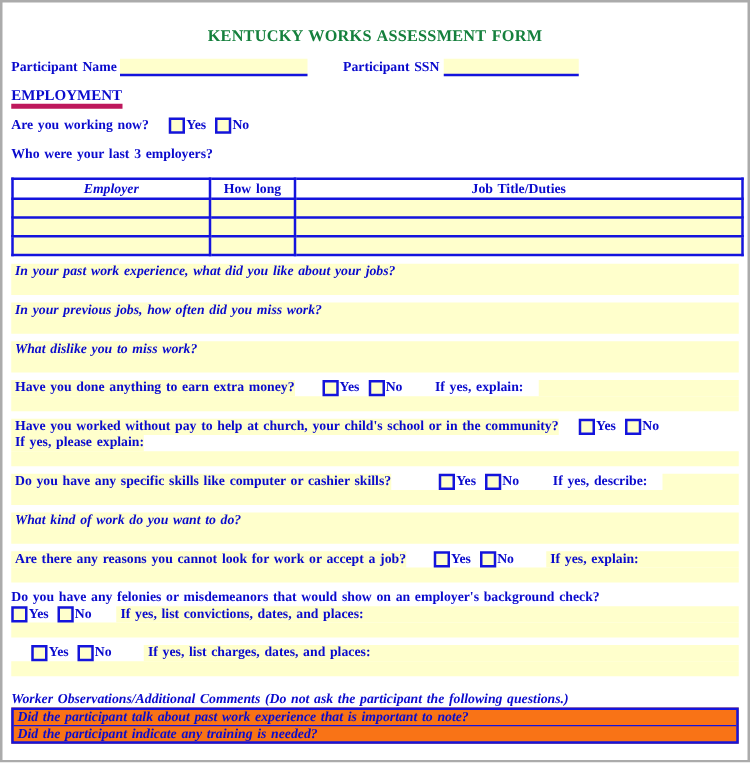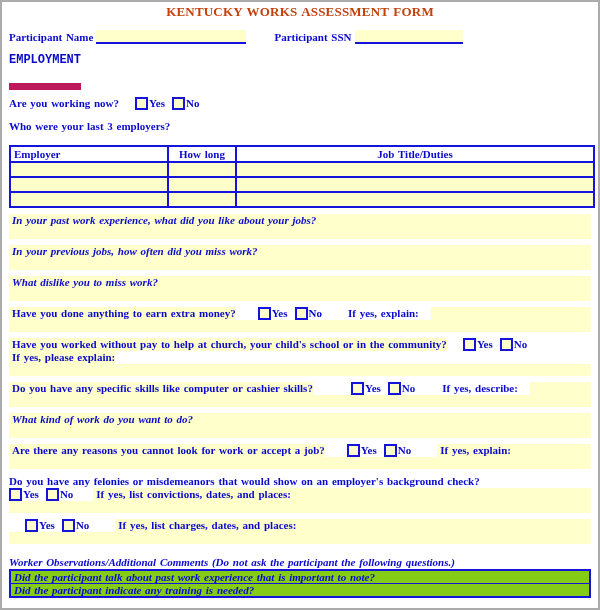--- a/index.html
+++ b/index.html
@@ -3,62 +3,62 @@
 <meta charset="utf-8">
 <style>
   html,body{margin:0;padding:0;background:#fff;}
   .page{
     position:relative; width:600px; height:610px; box-sizing:border-box;
     border:2px solid #ababab; background:#fff;
     font-family:"Liberation Serif","DejaVu Serif",serif;
     font-weight:bold; color:#0a0acd; font-size:11px; word-spacing:1px;
     overflow:hidden;
   }
-  .title{margin-top:3px; text-align:center; color:#c2410c; font-size:13px; line-height:14px; letter-spacing:.2px;}
+  .title{margin-top:20px; text-align:center; color:#15803d; font-size:13px; line-height:14px; letter-spacing:.2px;}
   .row{display:flex; align-items:flex-end; margin:0 7px;}
   .fields-row{margin-top:10px; height:15px; align-items:flex-end;}
   .lbl{line-height:13px; white-space:nowrap;}
   .field{display:inline-block; height:12px; background:#ffffcc; border-bottom:2px solid #1414dd; margin-left:3px;}
   .name-field{width:150px;}
   .ssn-field{width:108px;}
   .ssn-lbl{margin-left:28px;}
   .section{margin:9px 7px 0; font-size:12px; line-height:13px;}
-  .section span{display:inline-block; border-bottom:7px solid #be185d; padding-bottom:16px;font-family:Liberation Mono, monospace;}
+  .section span{display:inline-block; border-bottom:4px solid #be185d; padding-bottom:0px;}
   .working-row{margin-top:6px; height:14px; align-items:center;}
   .employers-q{margin-top:10px; height:13px; line-height:13px;}
   
   .cbg{display:inline-flex; align-items:center; white-space:nowrap;font-family:Liberation Serif, serif;}
   .cb{width:9px; height:9px; border:2px solid #1414dd; background:#ffffcc; display:inline-block; margin-right:1px;}
   .cb2{margin-left:7px;}
   
   table.emp{border-collapse:collapse; margin:12px 7px 0; width:586px; table-layout:fixed;}
   table.emp th, table.emp td{border:2px solid #1414dd; padding:0 3px; font-size:11px;}
   table.emp th{height:14px; background:#fff; line-height:13px;}
   table.emp td{height:13px; background:#ffffcc;}
-  .th-emp{text-align:left; width:150px;}
+  .th-emp{text-align:center; width:150px;font-style:italic;}
   .th-how{text-align:center; width:60px;}
   .th-job{text-align:center;}
   
   .qa{margin:6px 7px 0;}
   .qa-simple{background:#ffffcc; height:25px; padding:0;}
   .qa-simple .qtext{display:block; line-height:13px; padding:0 0 0 3px;font-style:italic;}
   .qline{display:flex; align-items:center; height:13px; line-height:13px;gap:12px;}
   .hl{background:#ffffcc; padding-left:3px; white-space:nowrap;}
   .plain{white-space:nowrap;}
   .fill{flex:1 1 auto; background:#ffffcc; height:13px;}
   .ans{height:12px; background:#ffffcc;}
   .ml10{margin-left:10px; margin-right:6px;}
   .ml16{margin-left:16px; margin-right:6px;}
   .ml26{margin-left:26px; margin-right:7px;}
   .ml4{margin-left:4px;}
   .mr6{margin-right:6px;}
   .sfx{margin-left:8px;}
   
   .worker-head{margin:12px 7px 0; font-style:italic; line-height:13px; height:13px;}
-  .worker-box{margin:0 7px; border:2px solid #1414dd; background:#84cc16;}
+  .worker-box{margin:0 7px; border:2px solid #1414dd; background:#f97316;}
   .worker-row{height:12px; line-height:12px; font-style:italic; padding-left:3px;}
   .worker-row.second{border-top:1px solid #1414dd;}
 </style>
 </head>
 <body>
 
 <div class="page">
 
   <div class="title">KENTUCKY WORKS ASSESSMENT FORM</div>
 

